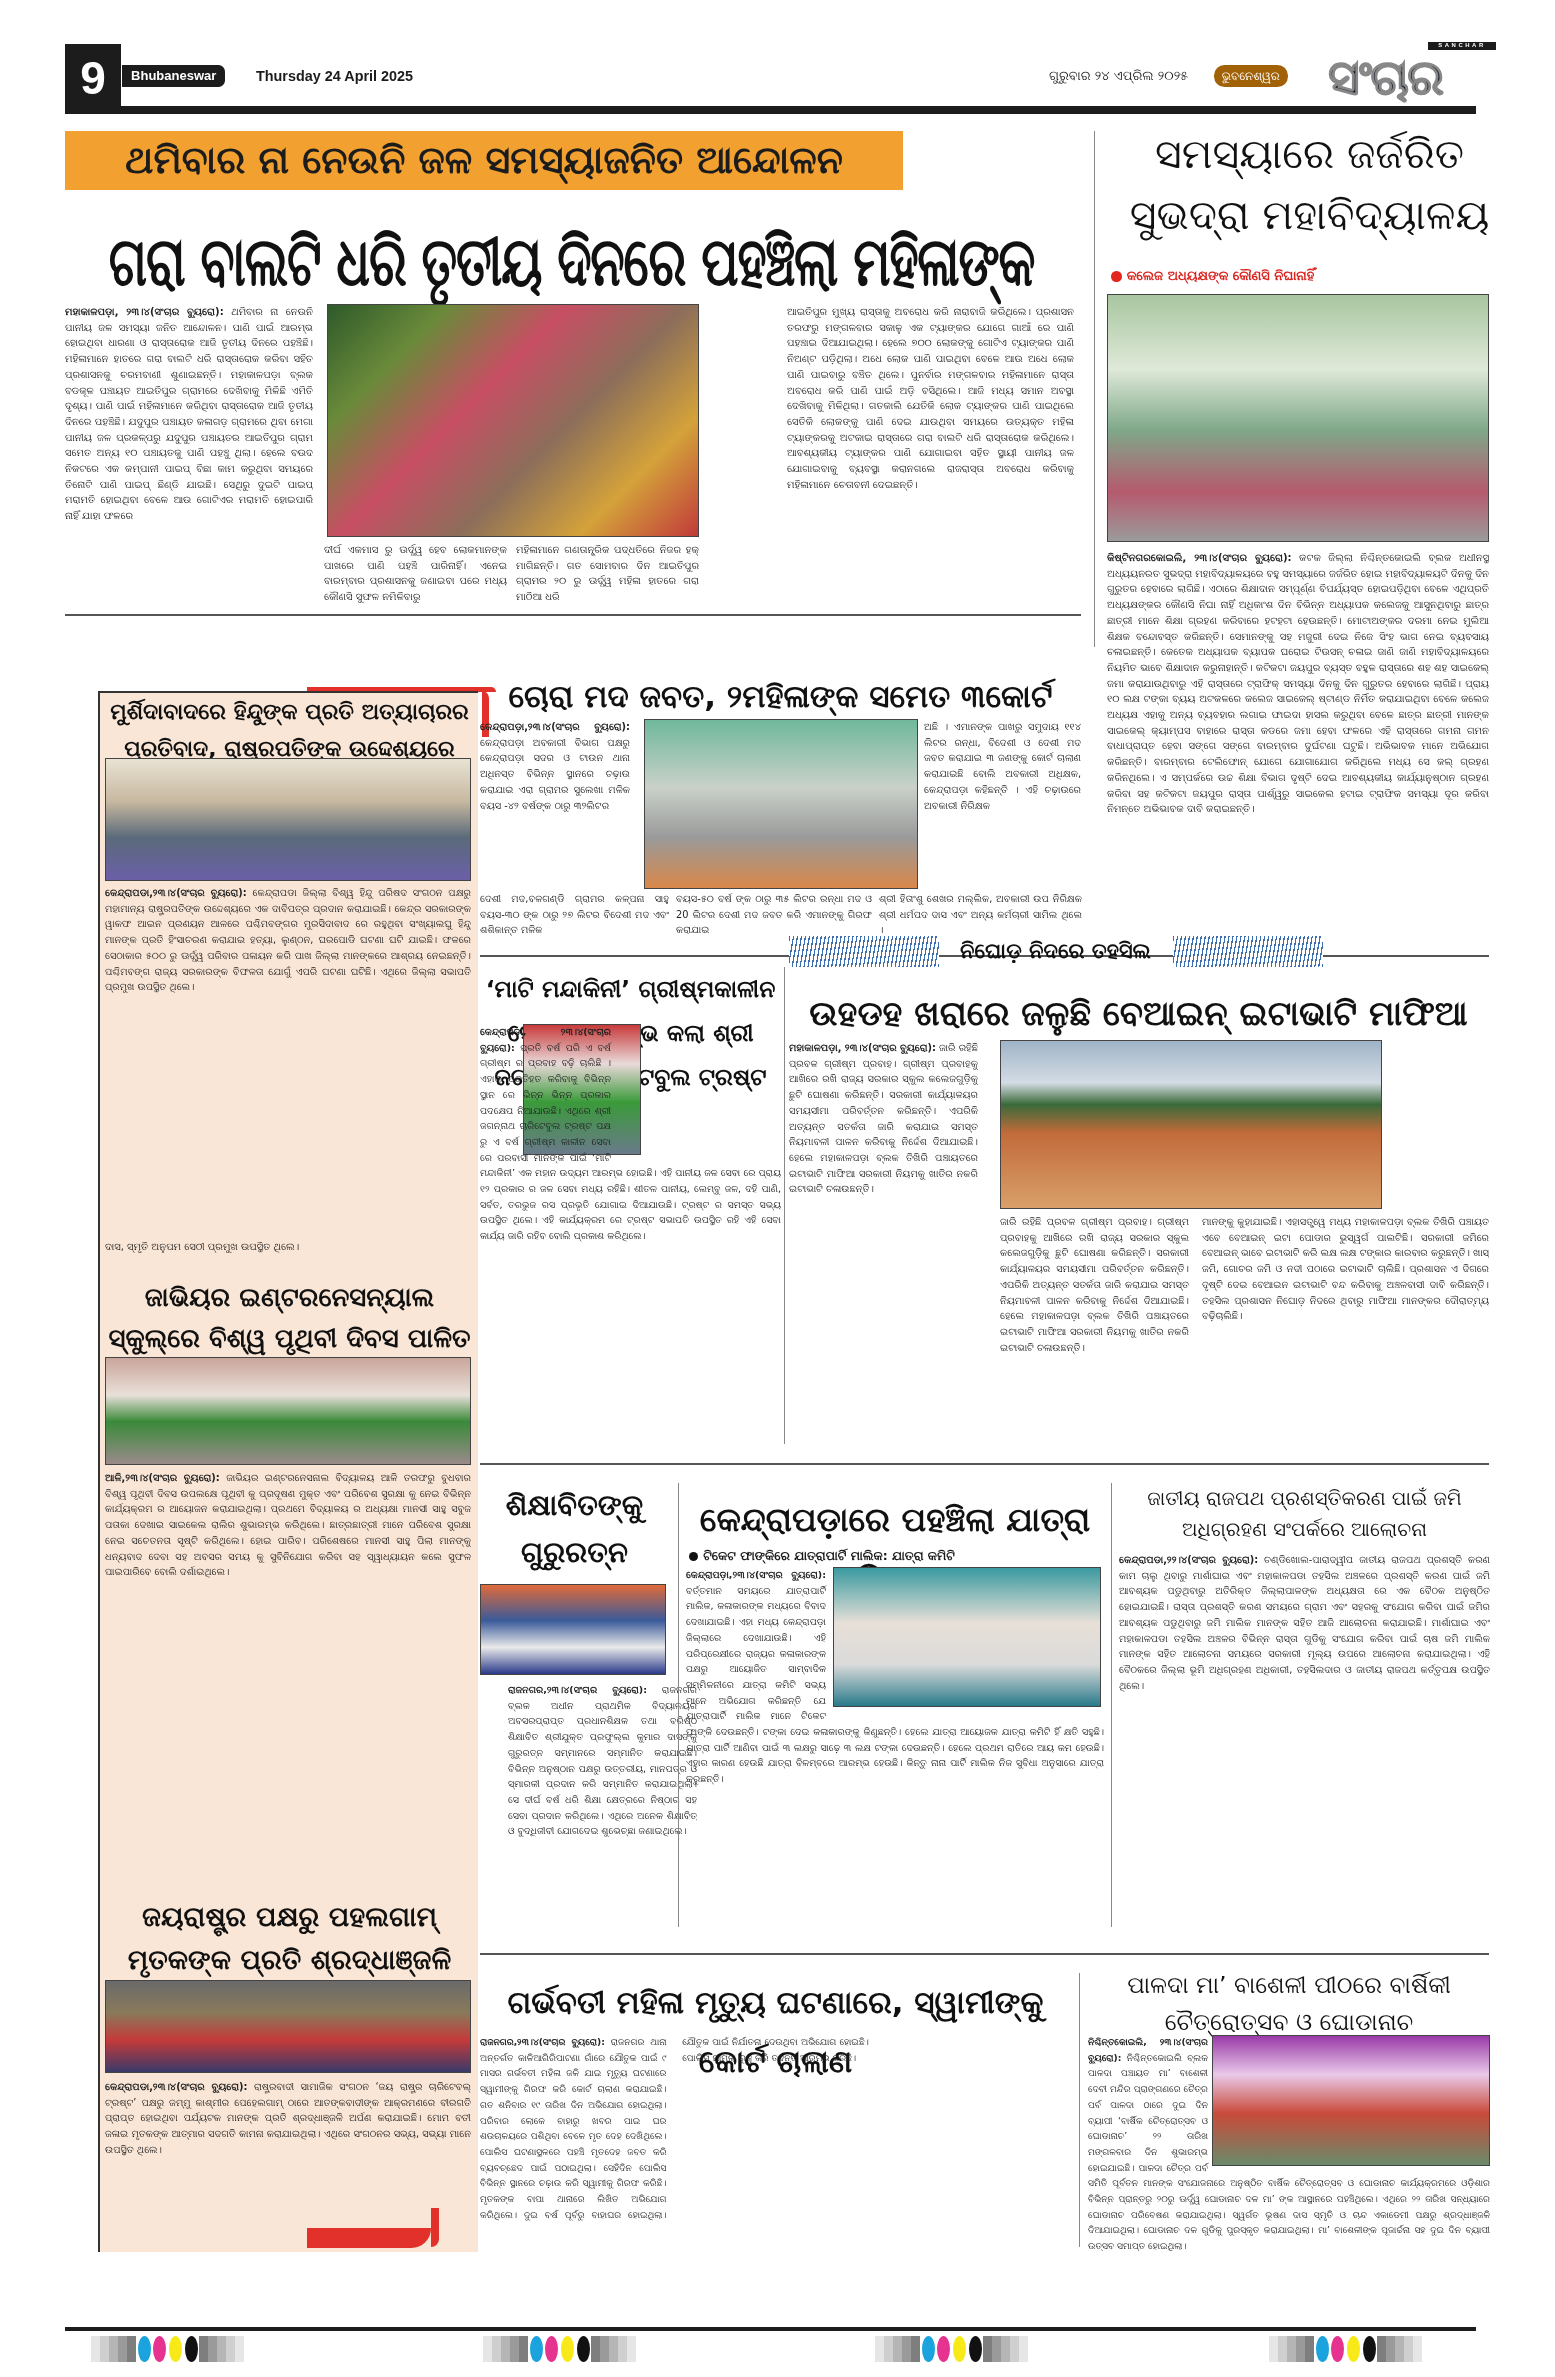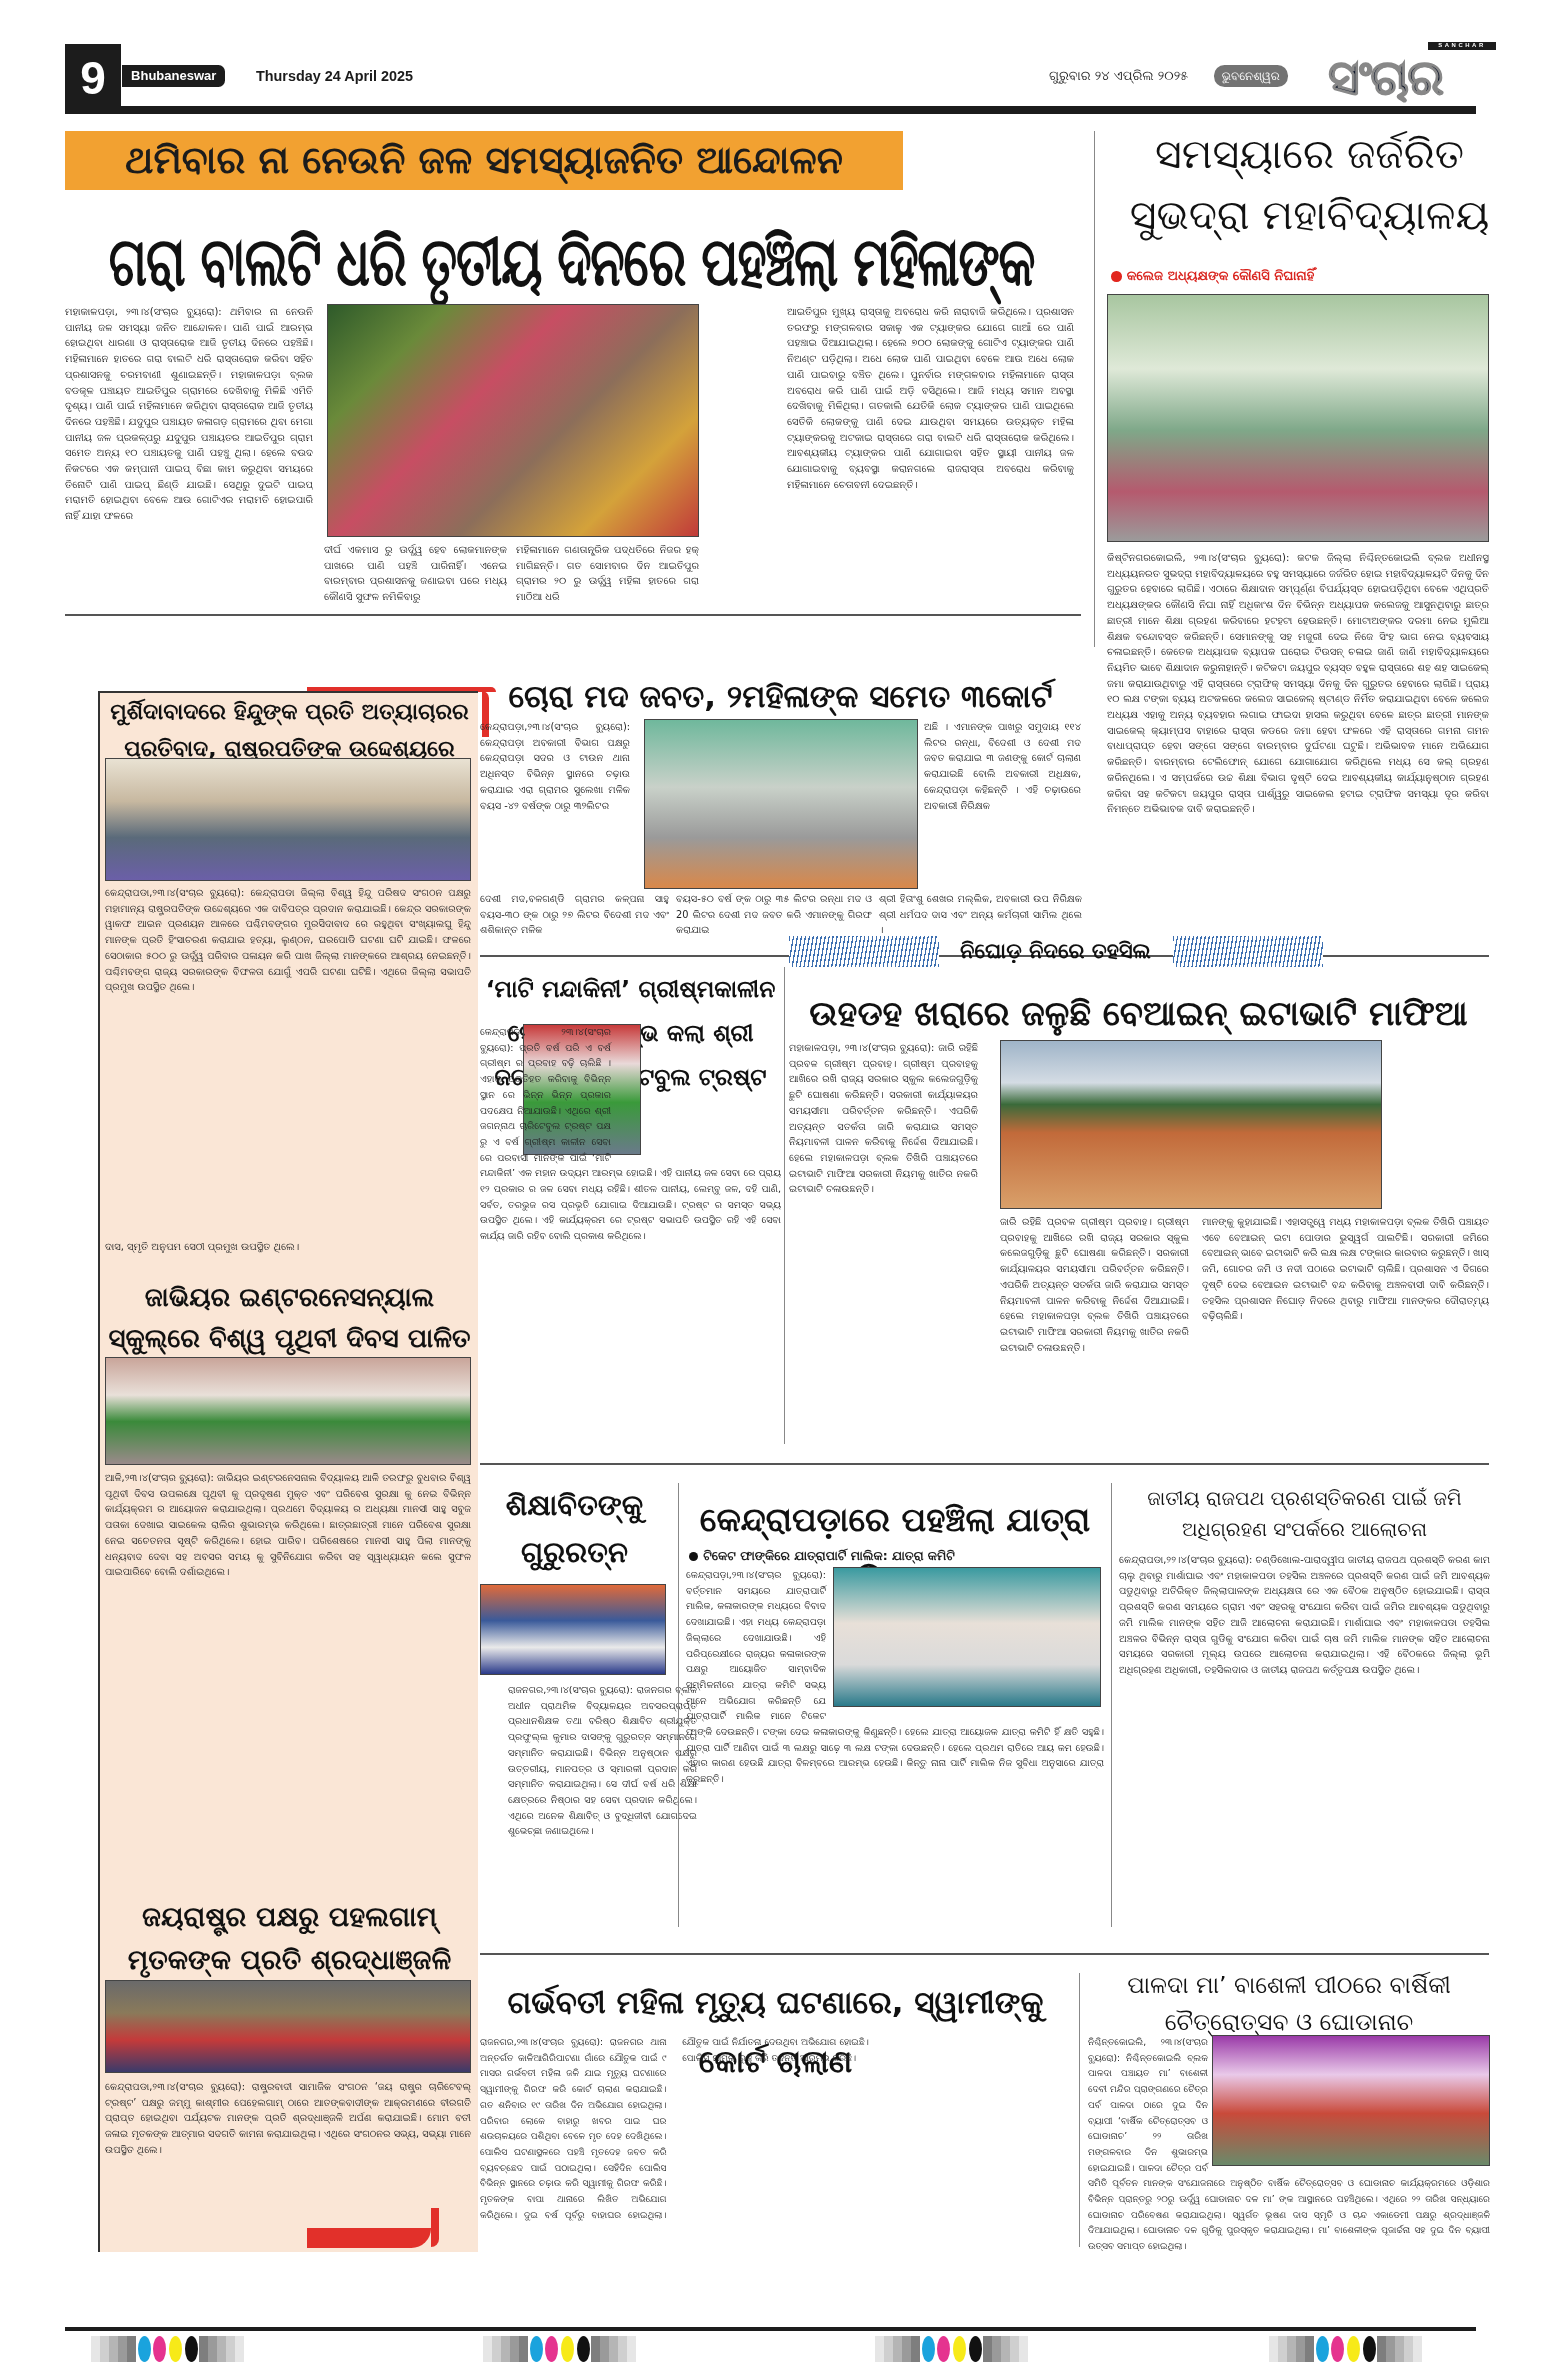--- a/index.html
+++ b/index.html
@@ -9,32 +9,32 @@
   .abs { position: absolute; }
 
   
   .mast-bar { left: 65px; top: 106px; width: 1411px; height: 7.8px; background: #1c1c1c; }
   .pg-block { left: 65px; top: 44px; width: 56px; height: 69px; background: #1c1c1c; color: #fff;
     font-family: "Liberation Sans", sans-serif; font-weight: bold; font-size: 46px; line-height: 69px; text-align: center; }
   .city-pill { left: 122px; top: 65px; height: 22px; padding: 0 9.1px; background: #1c1c1c; color: #fff;
     border-radius: 0 6.5px 6.5px 0; font-family: "Liberation Sans", sans-serif; font-weight: bold; font-size: 13px; line-height: 22px; }
   .date-en { left: 256px; top: 65px; font-family: "Liberation Sans", sans-serif; font-weight: bold; font-size: 14.4px; line-height: 22px; color: #1c1c1c; }
   .date-or { left: 1049px; top: 65px; font-size: 13px; line-height: 22px; color: #1c1c1c; }
-  .city-or-pill { left: 1214px; top: 65px; height: 22px; padding: 0 7.8px; background: #737373; color: #fff; border-radius: 10.5px; font-size: 11.8px; line-height: 22px; }
+  .city-or-pill { left: 1214px; top: 65px; height: 22px; padding: 0 7.8px; background: #a16207; color: #fff; border-radius: 10.5px; font-size: 11.8px; line-height: 22px; }
   .logo { left: 1323px; top: 42px; width: 163px; height: 72px; }
   .logo-tag { position: absolute; left: 105px; top: 0; width: 68px; height: 7.8px; background: #1c1c1c; color: #fff;
     font-family: "Liberation Sans", sans-serif; font-weight: bold; font-size: 5.9px; letter-spacing: 2.6px; text-align: center; line-height: 7.8px; }
   .logo-text { position: absolute; left: 5.2px; top: 6.5px; font-size: 48px; font-weight: bold; line-height: 56px; color: #0f172a;
     -webkit-text-stroke: 1.3px #888; letter-spacing: -1.3px; }
 
   
   .kicker { background: #f2a131; color: #1c1c1c; text-align: center; font-weight: bold; }
   .headline { font-weight: bold; color: #111; line-height: 1.1; text-align: center; }
   .body-text { font-size: 10px; line-height: 15.7px; text-align: justify; color: #222; }
-  .dateline { font-weight: normal; }
+  .dateline { font-weight: bold; }
   .rule-h { height: 2px; background: #555; }
   .rule-v { width: 1.3px; background: #888; }
   .photo { border: 1.3px solid #444; overflow: hidden; }
   .sub-red { color: #d9231d; font-weight: bold; }
   .dot-red { display: inline-block; width: 10.5px; height: 10.5px; border-radius: 50%; background: #e2261e; margin-right: 5.2px; vertical-align: middle; }
   .dot-blk { display: inline-block; width: 9.1px; height: 9.1px; border-radius: 50%; background: #111; margin-right: 5.2px; vertical-align: middle; }
 
   
   .side-box { left: 98px; top: 691px; width: 380px; height: 1561px; background: #fae6d6; border: 2px solid #333; border-right: none; border-bottom: none;}
   .side-red-top { left: 307px; top: 687px; width: 189px; height: 5.2px; background: #e2302a; border-radius: 0 19.6px 0 0; }

